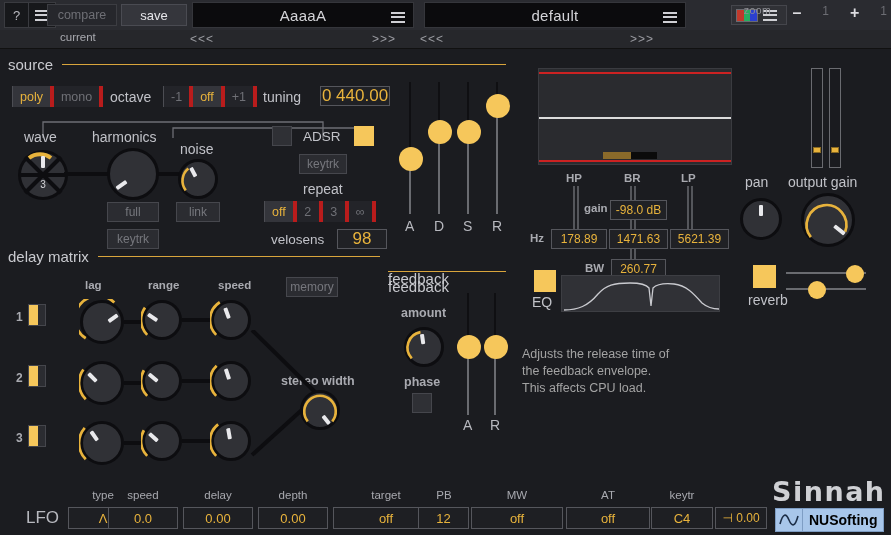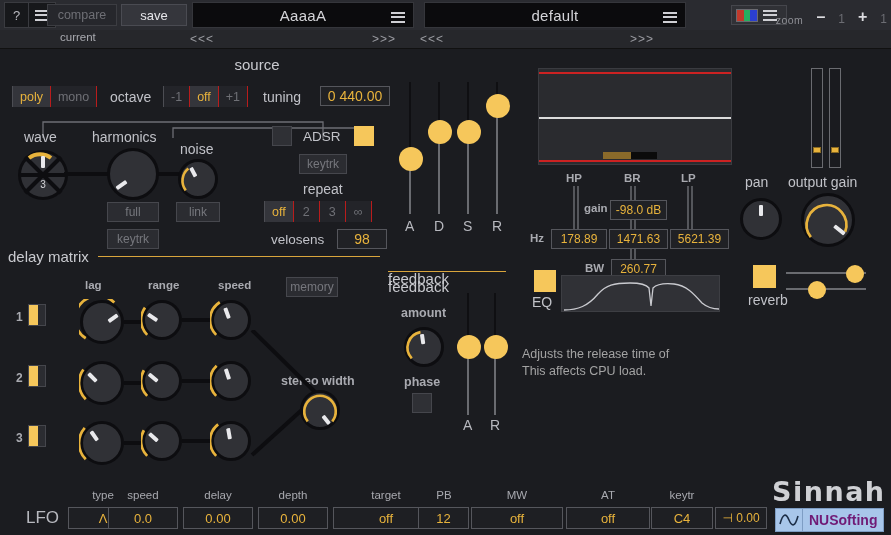--- a/index.html
+++ b/index.html
@@ -35,48 +35,48 @@
   .namefield .nm { font-size:15px; color:#d4d4d8; letter-spacing:.3px; }
   .namefield .mn { position:absolute; right:8px; top:6px; }
 
   .f-preset1 { left:192px; width:222px; }
   .f-preset2 { left:424px; width:262px; }
 
   .rgbbox { position:absolute; left:731px; top:5px; width:56px; height:20px; background:#303136; border:1px solid #45464c;
     display:flex; align-items:center; gap:5px; padding:0 4px; cursor:pointer;}
   .swatch { width:22px; height:13px; display:flex; border:1px solid #6a6a70; }
   .swatch s { flex:1; display:block; }
-  .zoomgrp { position:absolute; right:4px; top:4px; height:22px; display:flex; align-items:flex-end; gap:12px; }
+  .zoomgrp { position:absolute; right:4px; top:4px; height:22px; display:flex; align-items:flex-start; gap:20px; }
   .zoomlbl { font-size:10.5px; color:#8e8f95; letter-spacing:.5px; }
   .zbtn { color:#dcdce0; font-size:16px; font-weight:bold; cursor:pointer; padding:0 1px;}
   .znum { color:#6c6d73; font-size:12px; }
 
   
   .navbar { position:absolute; left:0; top:30px; width:891px; height:19px; background:#26272b; border-bottom:1px solid #111; }
   .nav-current { position:absolute; left:60px; top:1px; font-size:11.5px; color:#a9aab0; }
   .arrowbar { position:absolute; top:0; height:18px; display:flex; align-items:center; font-size:12px; color:#9b9ca2; cursor:pointer; letter-spacing:1px;}
   .ab1l { left:190px; } .ab1r { left:372px; }
   .ab2l { left:420px; } .ab2r { left:630px; }
 
   
   .sec { position:absolute; display:flex; align-items:center; }
   .sec-label { font-size:15px; color:#c9cacf; white-space:nowrap; }
   .sec-rule { height:1px; background:#d9a53c; margin-left:9px; }
 
   
   .seg { position:absolute; display:flex; height:21px; }
   .seg .s { min-width:30px; padding:0 7px; display:flex; align-items:center; justify-content:center;
-    font-size:12.5px; color:#6f7076; border-left:1px solid #4c4d53; border-right:1px solid #b91c1c; cursor:pointer; background:#232429;}
+    font-size:12.5px; color:#6f7076; border-left:1px solid #4c4d53; border-right:4px solid #b91c1c; cursor:pointer; background:#232429;}
   .seg .s.on { color:#e8b33c; background:#34353b; }
   .seg .s + .s { border-left:none; }
 
   .boxbtn { position:absolute; height:20px; background:#2b2c31; border:1px solid #46474d;
     display:flex; align-items:center; justify-content:center; font-size:12px; color:#76777d; cursor:pointer; }
   .valbox { position:absolute; height:20px; background:#202125; border:1px solid #55565c;
-    display:flex; align-items:center; justify-content:center; font-size:14px; color:#e8b33c; cursor:pointer; }
+    display:flex; align-items:center; justify-content:center; font-size:17px; color:#e8b33c; cursor:pointer; }
   .lbl { position:absolute; font-size:12.5px; color:#c1c2c8; white-space:nowrap; }
   .lbl.sm { font-size:11.5px; color:#a9aab0;font-weight:bold; }
 
   
   .knob { position:absolute; border-radius:50%; background:#303136; border:3px solid #0d0d10; }
   .knob .pt { position:absolute; width:4px; height:12px; background:#e9e9ec; border-radius:1px;
      left:50%; top:5px; transform-origin:50% 50%; margin-left:-2px; }
   .arcwrap { position:absolute; inset:-4px; pointer-events:none; }
 
   .checkbox { position:absolute; width:20px; height:20px; background:#2f3035; border:1px solid #45464c; cursor:pointer;}
@@ -100,21 +100,21 @@
   .tw-hdr { position:absolute; font-size:11.5px; color:#a8a9af; text-align:center; }
   .tw-box { position:absolute; height:22px; background:#1e1f23; border:1px solid #55565c;
     display:flex; align-items:center; justify-content:center; font-size:13px; color:#e8b33c; cursor:pointer;}
   .tw-row-label { position:absolute; font-size:17px; color:#b8b9bf; }
 
   
   .logo-txt { position:absolute; font-size:27px; font-weight:bold; color:#cfd0d4; letter-spacing:1.5px; font-family:"DejaVu Sans", sans-serif;}
   .logo-badge { position:absolute; display:flex; height:24px; }
   .logo-badge .sq { width:28px; background:#a8c6ea; border:1px solid #7e9dc4; display:flex; align-items:center; justify-content:center;}
   .logo-badge .nm { padding:0 6px; background:#a8c6ea; border:1px solid #7e9dc4; border-left:none;
-     display:flex; align-items:center; font-size:14px; color:#701a75; font-weight:bold;}
+     display:flex; align-items:center; font-size:14px; color:#000000; font-weight:bold;}
 
   .tooltip { position:absolute; font-size:12.5px; color:#a3a3a3; line-height:17px; }
 </style>
 </head>
 <body>
 
 <div class="app">
 
   <div class="topbar">
     <div class="tb-group" style="left:4px;width:52px;">
@@ -172,21 +172,21 @@
   </div>
 
   <div class="navbar">
     <div class="nav-current">current</div>
     <div class="arrowbar ab1l">&lt;&lt;&lt;</div>
     <div class="arrowbar ab1r">&gt;&gt;&gt;</div>
     <div class="arrowbar ab2l">&lt;&lt;&lt;</div>
     <div class="arrowbar ab2r">&gt;&gt;&gt;</div>
   </div>
 
-  <div class="sec" style="left:8px;top:56px;width:498px;flex-direction:column;">
+  <div class="sec" style="left:8px;top:56px;width:498px;">
     <span class="sec-label">source</span>
     <span class="sec-rule" style="flex:1;"></span>
   </div>
 
   <div class="seg" style="left:12px;top:86px;">
     <div class="s on">poly</div>
     <div class="s">mono</div>
   </div>
   <div class="lbl" style="left:110px;top:89px;font-size:14px;">octave</div>
   <div class="seg" style="left:163px;top:86px;">
@@ -396,20 +396,21 @@
        <div class="lbl" style="left:463px;top:417px;font-size:14px;color:#b8b9bf;">A</div>
       <div class="vsl" style="left:494px;top:293px;height:122px;">
          <span style="position:absolute;left:0;width:2px;bottom:0;height:68.32000000000001px;background:#6a6b70;"></span>
        </div>
        <div class="vhandle" style="left:495px;top:334.68px;"></div>
        <div class="lbl" style="left:490px;top:417px;font-size:14px;color:#b8b9bf;">R</div>
     </div>
 
   <div class="tooltip" style="left:522px;top:346px;">
     <div>Adjusts the release time of</div>
+    <div>the feedback envelope.</div>
     <div>This affects CPU load.</div>
   </div>
 
   <div class="scope" style="left:538px;top:68px;width:194px;height:97px;">
     <div style="position:absolute;left:0;right:0;top:3px;height:2px;background:#cc2222;"></div>
     <div style="position:absolute;left:0;right:0;top:48px;height:1.5px;background:#dcdcdc;"></div>
     <div style="position:absolute;left:0;right:0;bottom:2px;height:2px;background:#cc2222;"></div>
     <div style="position:absolute;left:64px;bottom:5px;width:28px;height:7px;background:#8a6a2a;"></div>
     <div style="position:absolute;left:92px;bottom:5px;width:26px;height:7px;background:#0b0b0b;"></div>
   </div>

